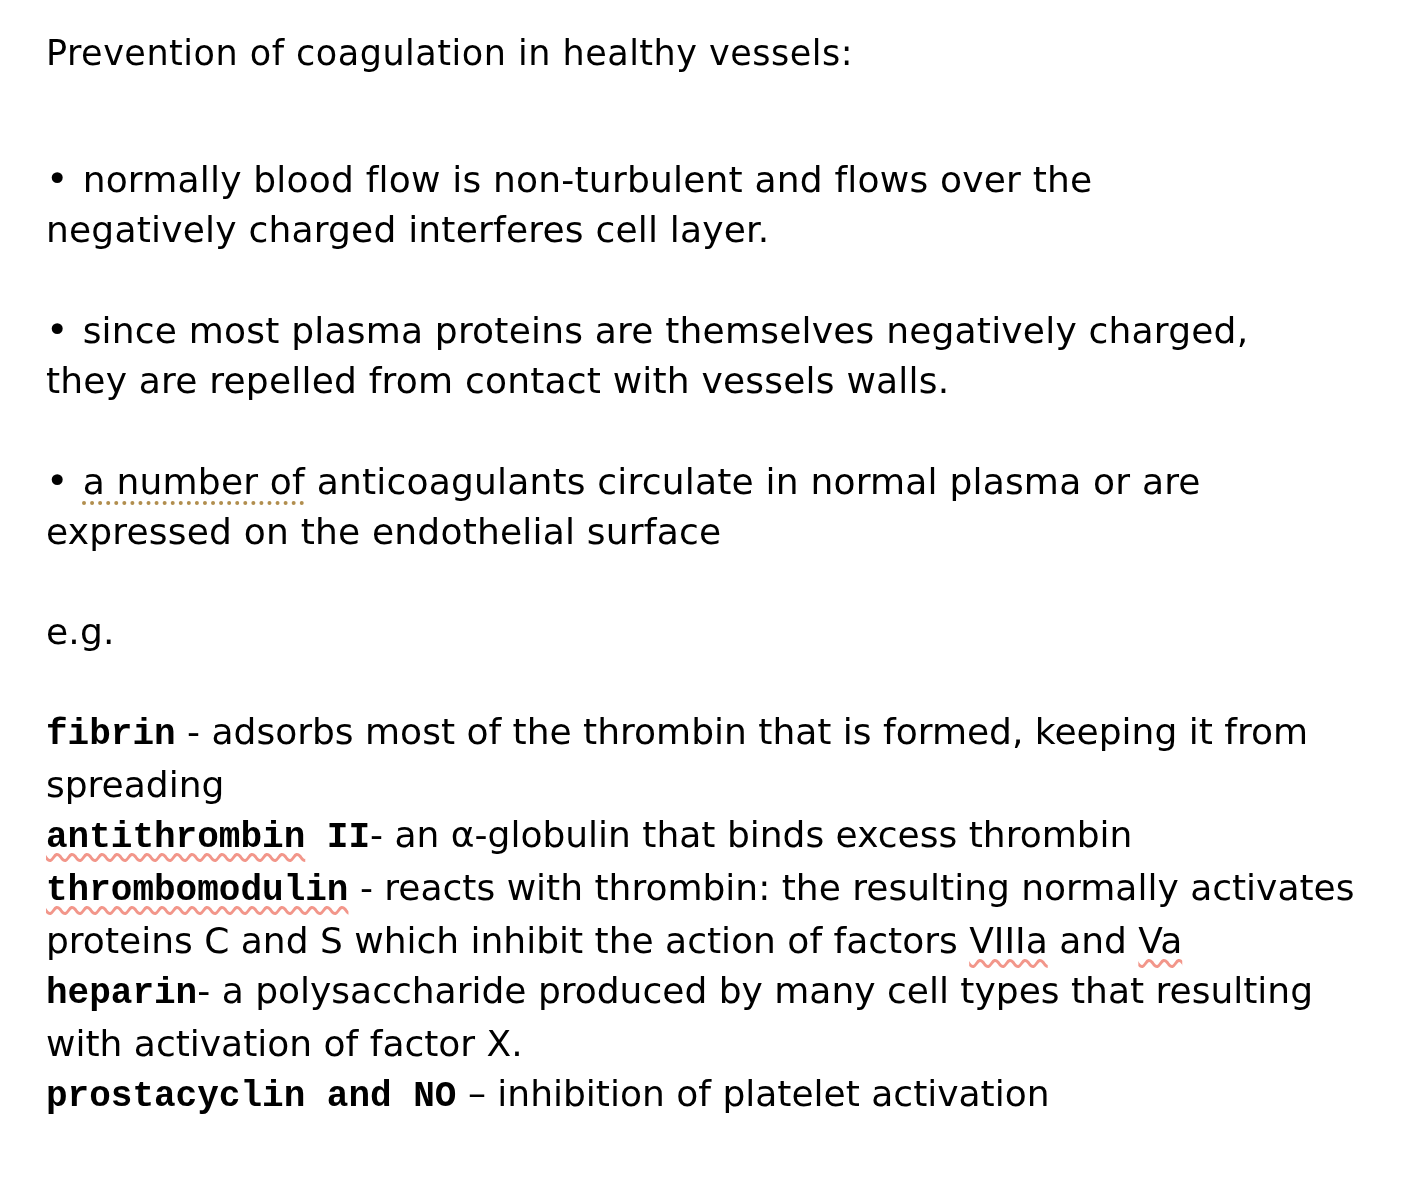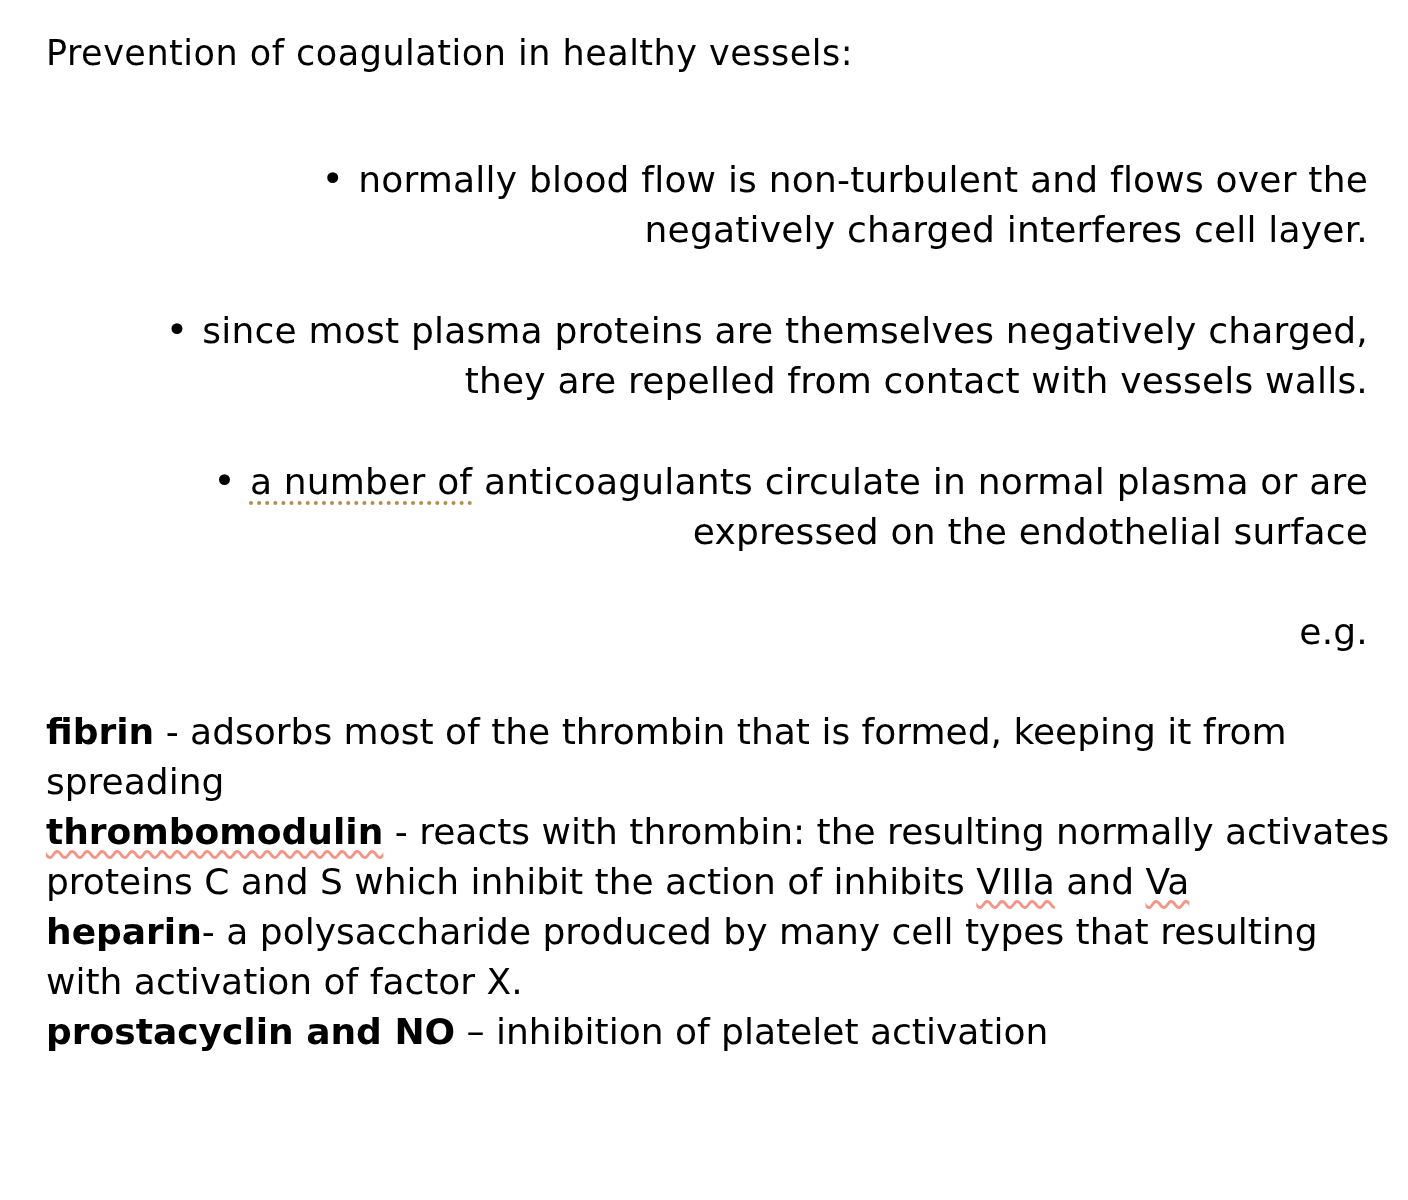--- a/index.html
+++ b/index.html
@@ -19,35 +19,35 @@
   }
   .title {
     font-size: 35px;
     line-height: 62px;
     font-weight: normal;
     letter-spacing: 0.5px;
     margin: 6px 0 70px 0;
   }
   .para {
     margin: 0 0 50px 0;
-    text-align: right;
   }
   .line {
     font-size: 36px;
     line-height: 50px;
     letter-spacing: 0.2px;
     white-space: nowrap;
   }
   .marker {
     display: inline-block;
     font-size: 38px;
     margin-right: 14px;
   }
   .term {
     font-weight: bold;
+    font-family: Liberation Mono, monospace;
   }
   .spell {
     text-decoration-line: underline;
     text-decoration-style: wavy;
     text-decoration-color: #f2968a;
     text-decoration-thickness: 3px;
     text-underline-offset: 6px;
   }
   .grammar {
     text-decoration-line: underline;
@@ -86,24 +86,27 @@
     <div class="line"><span>e.g.</span></div>
   </div>
 
   <div class="examples">
 
     <div>
       <div class="line"><span class="term">fibrin</span><span> - adsorbs most of the thrombin that is formed, keeping it from</span></div>
       <div class="line"><span>spreading</span></div>
     </div>
 
+    <div>
+      <div class="line"><span class="term spell">antithrombin</span><span class="term"> II</span><span>- an α-globulin that binds excess thrombin</span></div>
+    </div>
 
     <div>
       <div class="line"><span class="term spell">thrombomodulin</span><span> - reacts with thrombin: the resulting normally activates</span></div>
-      <div class="line"><span>proteins C and S which inhibit the action of inhibits </span><span class="spell">VIIIa</span><span> and </span><span class="spell">Va</span></div>
+      <div class="line"><span>proteins C and S which inhibit the action of factors </span><span class="spell">VIIIa</span><span> and </span><span class="spell">Va</span></div>
     </div>
 
 
     <div>
       <div class="line"><span class="term">heparin</span><span>- a polysaccharide produced by many cell types that resulting</span></div>
       <div class="line"><span>with activation of factor X.</span></div>
     </div>
 
     <div>
       <div class="line"><span class="term">prostacyclin and NO</span><span> – inhibition of platelet activation</span></div>

